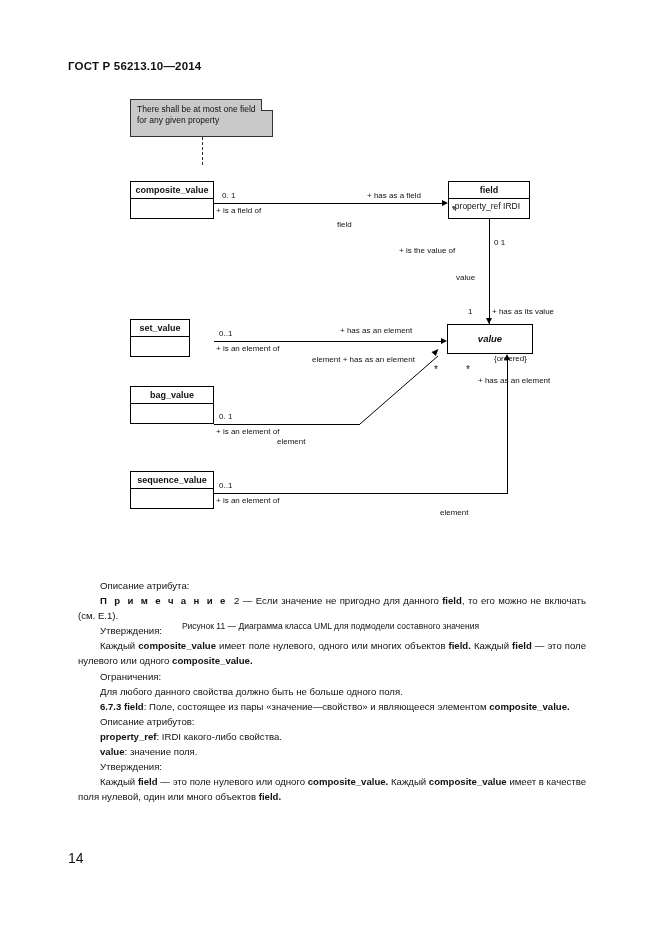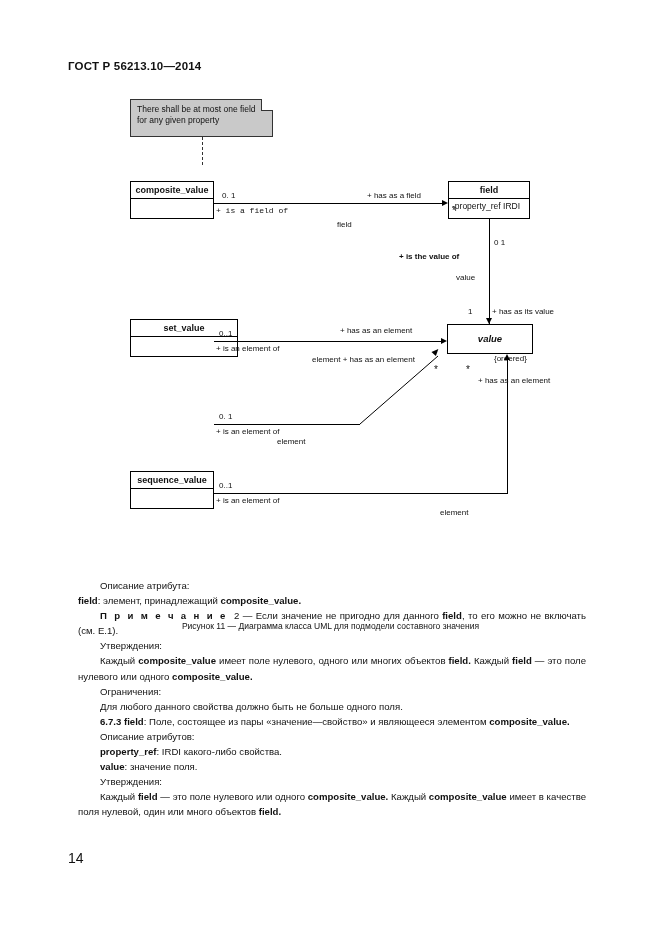--- a/index.html
+++ b/index.html
@@ -99,50 +99,54 @@
 
     <div class="cls" style="left:448px; top:93px; width:82px; height:38px;">
       <div class="name">field</div>
       <div class="attrs">-property_ref IRDI</div>
     </div>
 
     <div class="hline" style="left:214px; top:115px; width:228px;"></div>
     <div class="arrowhead ah-right" style="left:442px; top:111.5px;"></div>
 
     <div class="lbl" style="left:222px; top:103px;">0. 1</div>
-    <div class="lbl" style="left:216px; top:118px;font-family:Liberation Mono, monospace;">+ is a field of</div>
+    <div class="lbl" style="left:216px; top:118px;">+ is a field of</div>
     <div class="lbl" style="left:337px; top:132px;">field</div>
     <div class="lbl" style="left:367px; top:103px;">+ has as a field</div>
     <div class="star" style="left:452px; top:117px;">*</div>
 
     <div class="vline" style="left:489px; top:131px; height:105px;"></div>
     <div class="arrowhead ah-down" style="left:485.5px; top:230px;"></div>
 
-    <div class="lbl" style="left:399px; top:164px;font-weight:bold;">+ is the value of</div>
+    <div class="lbl" style="left:399px; top:158px;">+ is the value of</div>
     <div class="lbl" style="left:494px; top:150px;">0  1</div>
     <div class="lbl" style="left:456px; top:185px;">value</div>
     <div class="lbl" style="left:468px; top:219px;">1</div>
     <div class="lbl" style="left:492px; top:219px;">+ has as its value</div>
 
     <div class="cls" style="left:447px; top:236px; width:86px; height:30px;">
       <div class="name abstract" style="border-bottom:none; height:28px; line-height:28px; font-size:9.5px;">value</div>
     </div>
     <div class="lbl" style="left:494px; top:266px;">{ordered}</div>
 
-    <div class="cls" style="left:130px; top:231px; width:108px; height:38px;">
+    <div class="cls" style="left:130px; top:231px; width:60px; height:38px;">
       <div class="name">set_value</div>
       <div class="compart"></div>
     </div>
     <div class="hline" style="left:214px; top:253px; width:227px;"></div>
     <div class="arrowhead ah-right" style="left:441px; top:249.5px;"></div>
     <div class="lbl" style="left:219px; top:241px;">0..1</div>
     <div class="lbl" style="left:216px; top:256px;">+ is an element of</div>
     <div class="lbl" style="left:340px; top:238px;">+ has as an element</div>
     <div class="lbl" style="left:312px; top:267px;">element + has as an element</div>
 
+    <div class="cls" style="left:130px; top:298px; width:84px; height:38px;">
+      <div class="name">bag_value</div>
+      <div class="compart"></div>
+    </div>
     <div class="hline" style="left:214px; top:336px; width:146px;"></div>
 
     <svg style="position:absolute; left:352px; top:262px; width:100px; height:80px; overflow:visible;">
       <line x1="8" y1="74" x2="86" y2="6" stroke="#000" stroke-width="1"></line>
     </svg>
     <div class="arrowhead" style="left:433px; top:260px; width:0; height:0; border-left:3px solid transparent; border-right:3px solid transparent; border-bottom:7px solid #000; transform:rotate(42deg);"></div>
     <div class="lbl" style="left:219px; top:324px;">0. 1</div>
     <div class="lbl" style="left:216px; top:339px;">+ is an element of</div>
     <div class="lbl" style="left:277px; top:349px;">element</div>
     <div class="star" style="left:434px; top:276px;">*</div>
@@ -158,21 +162,20 @@
     <div class="lbl" style="left:216px; top:408px;">+ is an element of</div>
     <div class="lbl" style="left:440px; top:420px;">element</div>
     <div class="star" style="left:466px; top:276px;">*</div>
     <div class="lbl" style="left:478px; top:288px;">+ has as an element</div>
 
     <div class="caption">Рисунок  11 — Диаграмма класса UML для подмодели составного значения</div>
   </div>
 
   <div class="body-text">
     <p class="ind">Описание атрибута:</p>
-    <p><b>field</b><span>: элемент, принадлежащий </span><b>composite_value.</b></p>
 
     <p class="note-small"><span class="sp">П р и м е ч а н и е</span>&nbsp;&nbsp;<span>2 — </span><span>Если значение не пригодно для данного </span><b>field</b><span>, то его можно не включать (см. Е.1).</span></p>
 
     <p class="ind">Утверждения:</p>
     <p class="ind"><span>Каждый </span><b>composite_value</b><span> имеет поле нулевого, одного или многих объектов </span><b>field.</b><span> Каждый </span><b>field</b><span> — это поле нулевого или одного </span><b>composite_value.</b></p>
 
     <p class="ind">Ограничения:</p>
     <p class="ind">Для любого данного свойства должно быть не больше одного поля.</p>
 
     <p class="ind"><b>6.7.3 field</b><span>: Поле, состоящее из пары «значение—свойство» и являющееся элементом </span><b>composite_value.</b></p>

